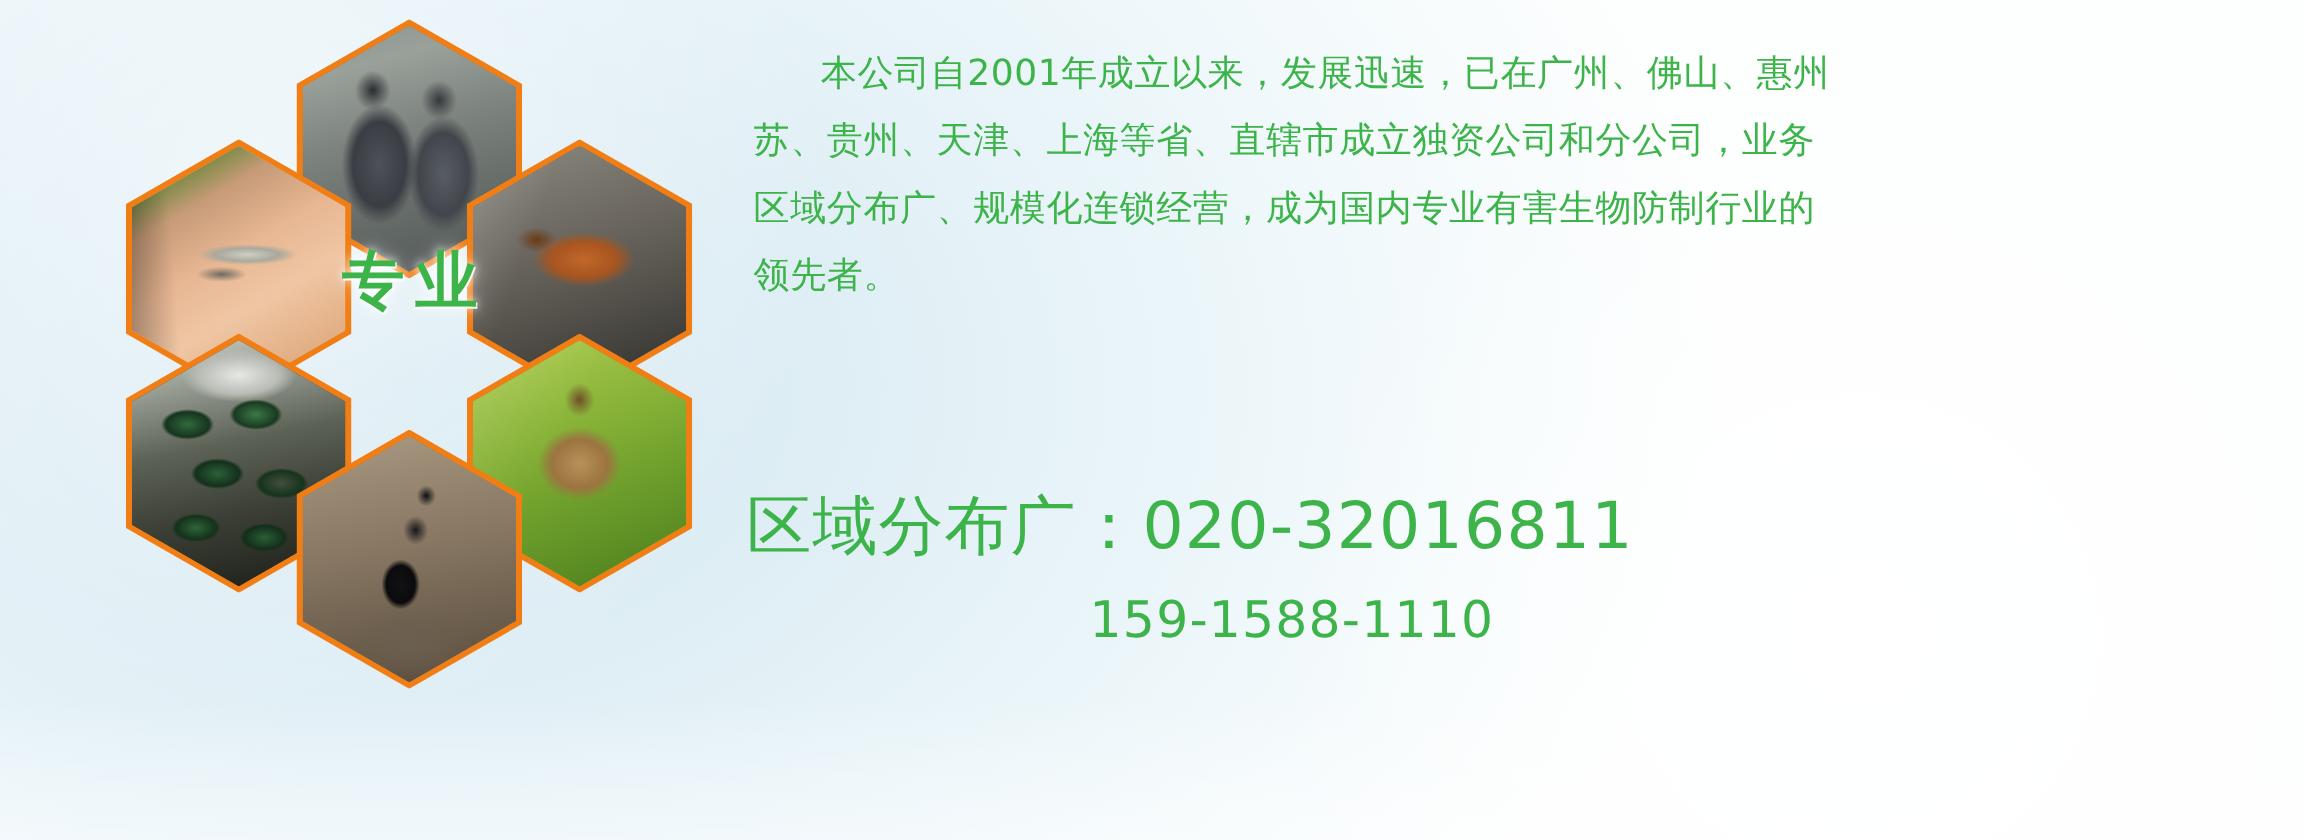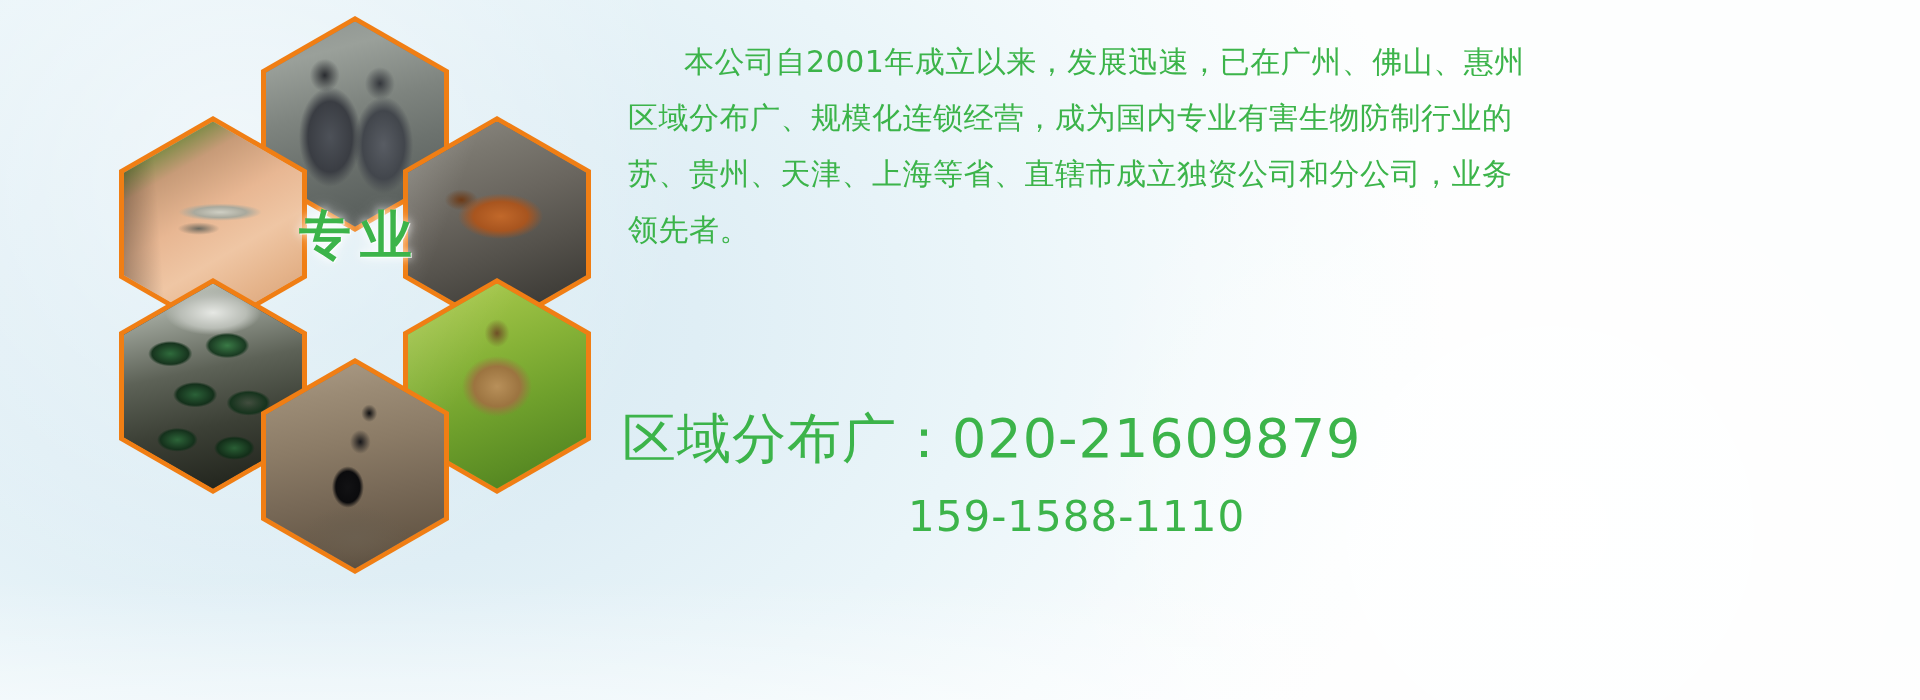--- a/index.html
+++ b/index.html
@@ -30,21 +30,21 @@
   }
   .soft-bottom {
     position:absolute; left:0; bottom:0; width:100%; height:120px;
     background:linear-gradient(to bottom, rgba(255,255,255,0) 0%, rgba(255,255,255,0.45) 100%);
     pointer-events:none;
   }
 
   
   .honeycomb {
     position:absolute;
-    left:95px; top:10px;
+    left:81px; top:10px;
     width:500px; height:545px;
   }
   .hex {
     position:absolute;
     width:188px; height:216px;
     clip-path:polygon(50% 0%, 100% 25%, 100% 75%, 50% 100%, 0% 75%, 0% 25%);
     background:#f07e14;
   }
   .hex .inner {
     position:absolute;
@@ -228,24 +228,24 @@
     </div>
 
     <div class="hex-label">
       <div class="l1">专业</div>
     </div>
   </div>
 
   <div class="content">
     <div class="paragraph">
       <span class="line indent">本公司自2001年成立以来，发展迅速，已在广州、佛山、惠州</span>
+      <span class="line">苏、贵州、天津、上海等省、直辖市成立独资公司和分公司，业务</span>
       <span class="line">区域分布广、规模化连锁经营，成为国内专业有害生物防制行业的</span>
-      <span class="line">苏、贵州、天津、上海等省、直辖市成立独资公司和分公司，业务</span>
       <span class="line">领先者。</span>
     </div>
   </div>
 
   <div class="contact">
-    <div class="row1"><span>区域分布广：</span><span>020-21609879</span></div>
+    <div class="row1"><span>区域分布广：</span><span>020-32016811</span></div>
     <div class="row2"><span>159-1588-1110</span></div>
   </div>
 
 </div>
 
 </body></html>

